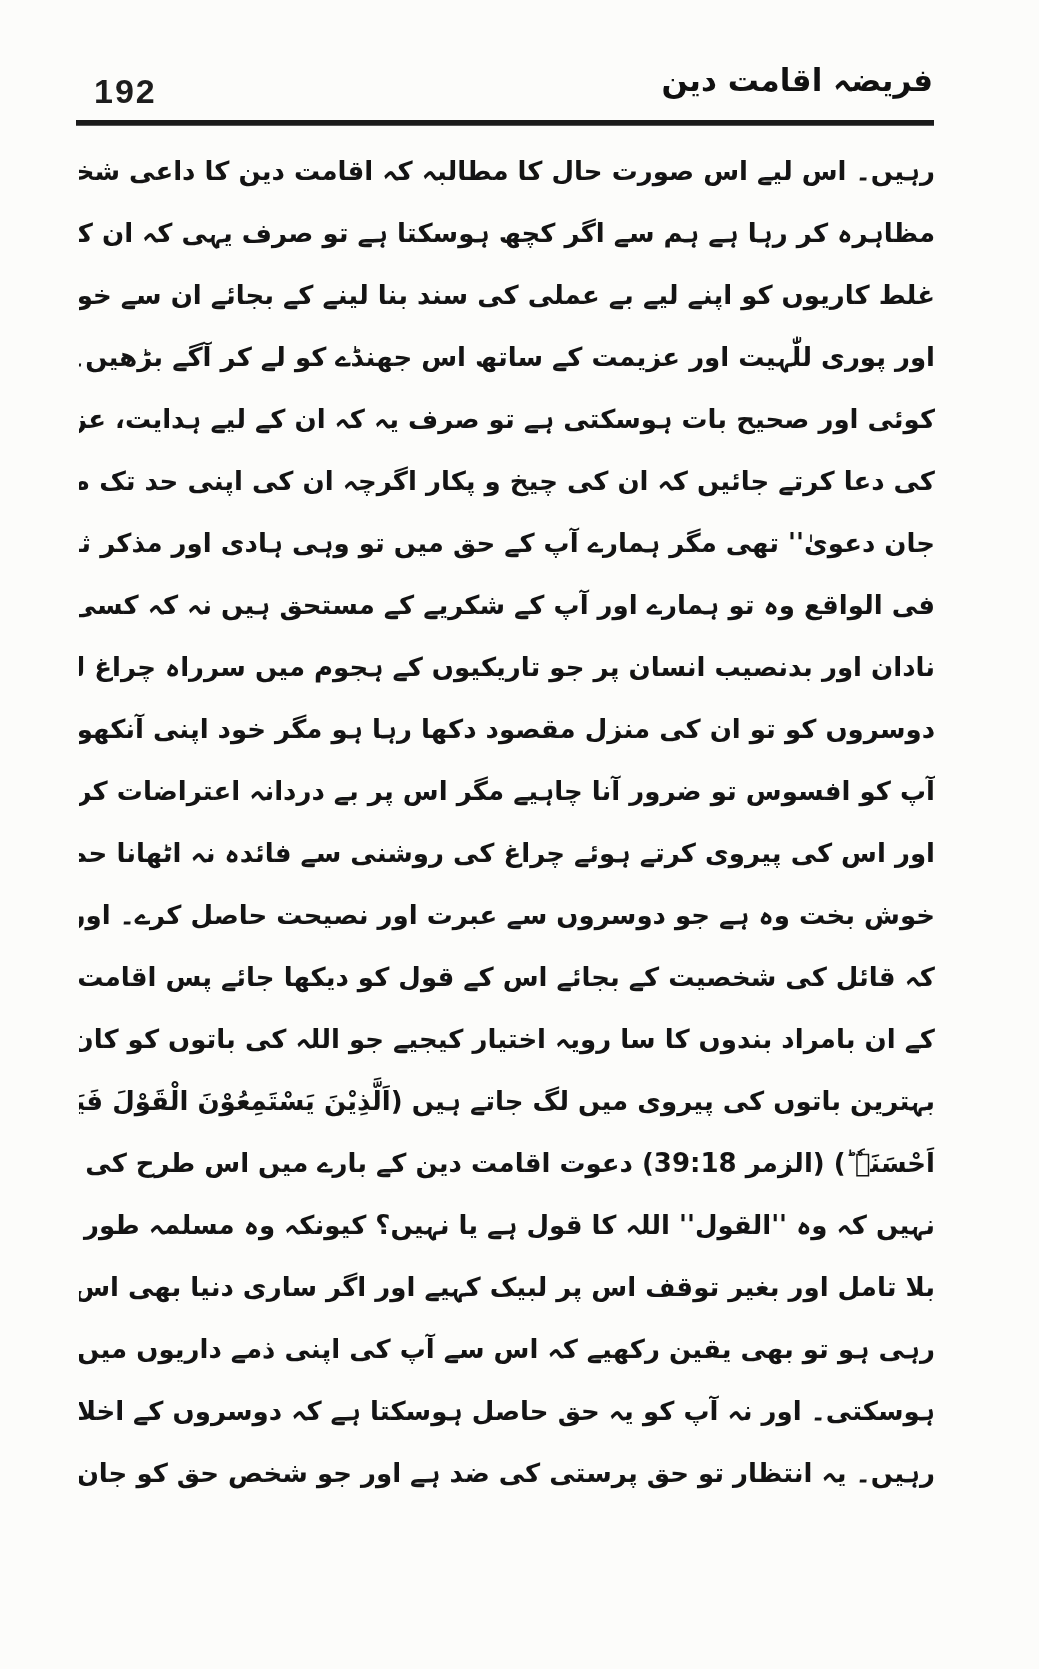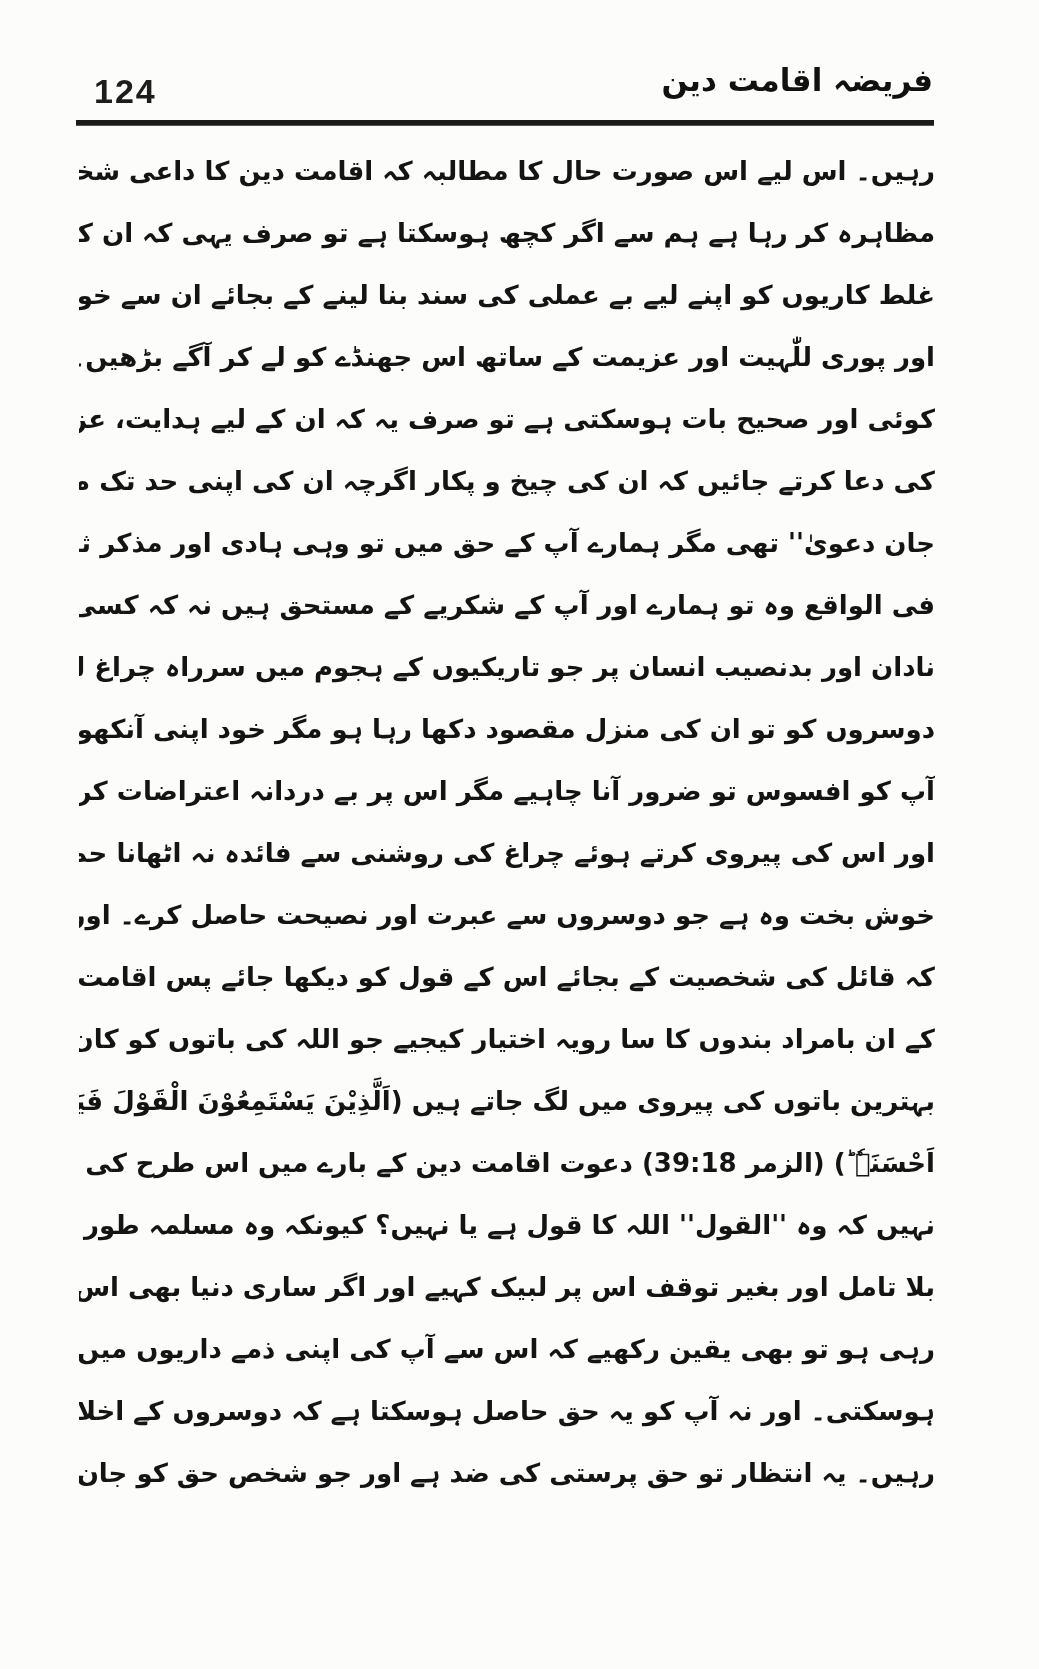--- a/index.html
+++ b/index.html
@@ -84,21 +84,21 @@
     height: 150px;
     background: #fcfcfa;
   }
 </style>
 </head>
 <body>
 
 <div class="page">
 
   <div class="page-header">
-    <div class="page-number">124</div>
+    <div class="page-number">192</div>
     <div class="header-title">فریضہ اقامت دین</div>
     <div class="header-rule"></div>
   </div>
 
   <div class="body-text">
     <div class="text-line">رہیں۔ اس لیے اس صورت حال کا مطالبہ کہ اقامت دین کا داعی شخص یا گروہ نااہلی کا</div>
     <div class="text-line">مظاہرہ کر رہا ہے ہم سے اگر کچھ ہوسکتا ہے تو صرف یہی کہ ان کی خامیوں، ظاہر داریوں اور</div>
     <div class="text-line">غلط کاریوں کو اپنے لیے بے عملی کی سند بنا لینے کے بجائے ان سے خود اپنے دامن کو بچائیں</div>
     <div class="text-line">اور پوری للّٰہیت اور عزیمت کے ساتھ اس جھنڈے کو لے کر آگے بڑھیں۔ اس کے سوا اگر</div>
     <div class="text-line">کوئی اور صحیح بات ہوسکتی ہے تو صرف یہ کہ ان کے لیے ہدایت، عزیمت، خلوص اور توفیق عمل</div>

